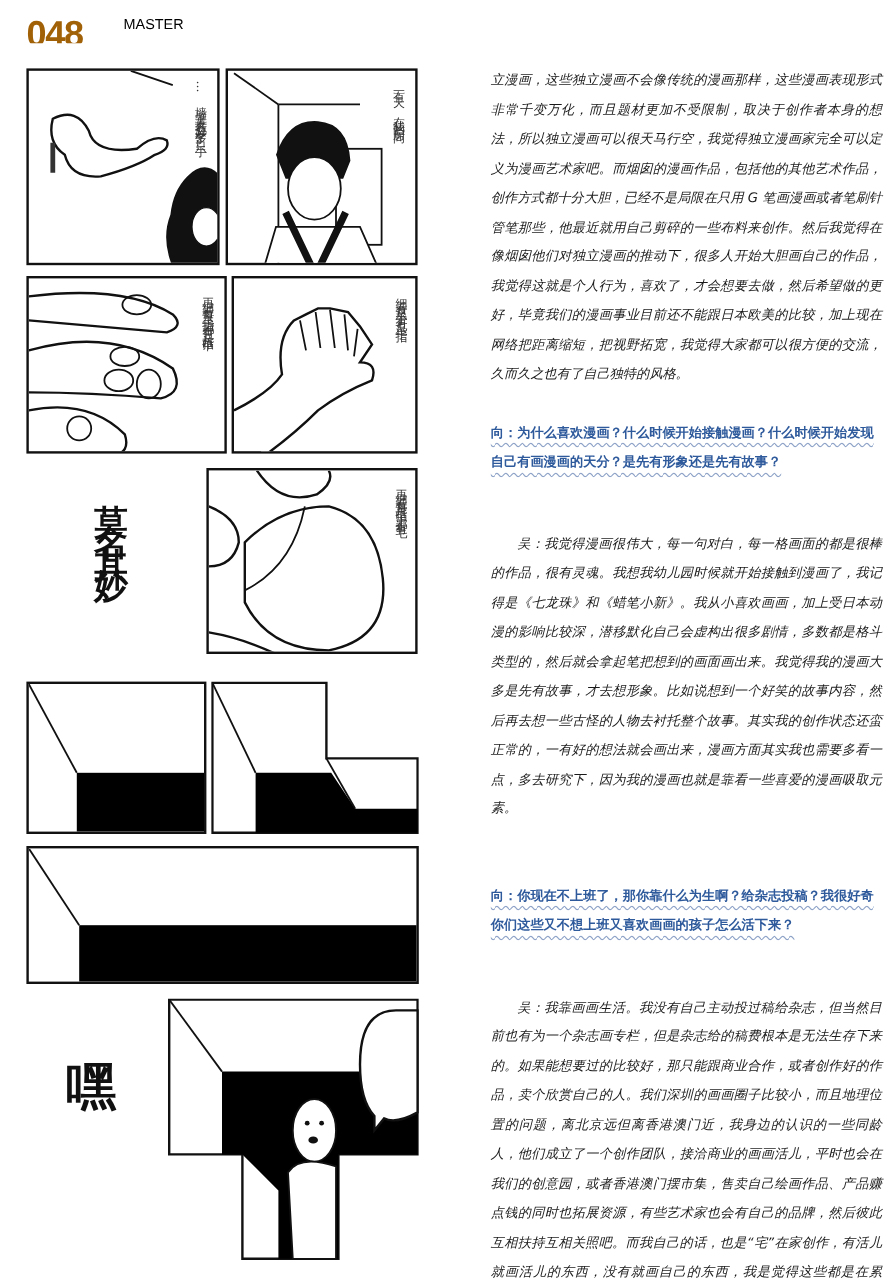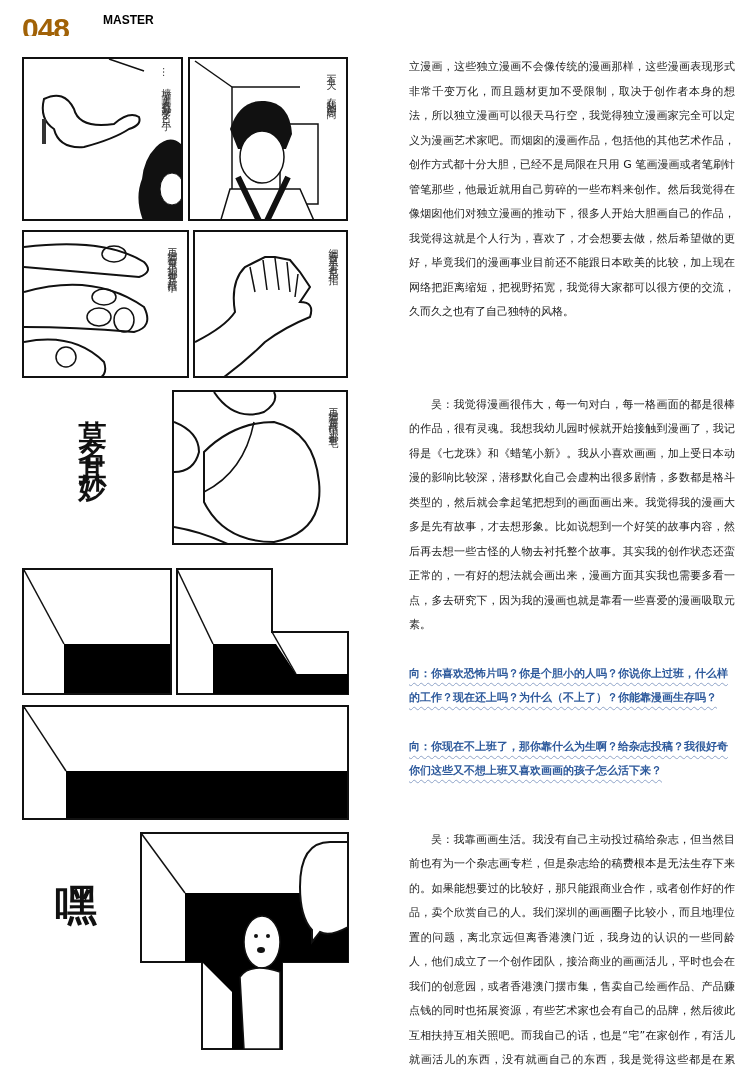--- a/index.html
+++ b/index.html
@@ -4,36 +4,36 @@
 <style>
   html, body { margin:0; padding:0; background:#ffffff; }
   body { width:743px; height:1070px; position:relative; overflow:hidden;
          font-family:"DejaVu Sans", sans-serif; color:#111; }
 
   
   .hdr { position:absolute; left:22px; top:14px; height:22px; overflow:hidden; width:220px; }
   .hdr-num { position:absolute; left:0; top:0; font-family:"Liberation Sans", sans-serif;
              font-weight:bold; font-size:30px; line-height:30px; letter-spacing:-1px; color:#a16207; }
   .hdr-t1 { position:absolute; left:45px; top:0; font-family:"Liberation Sans", sans-serif;
-            font-weight:bold; font-size:12px; line-height:12px; color:#000;padding-left:36px; }
+            font-weight:normal; font-size:12px; line-height:12px; color:#000;padding-left:36px; }
   .hdr-t2 { position:absolute; left:45px; top:22px; font-family:"Liberation Sans", sans-serif;
             font-size:12px; line-height:12px; color:#000; white-space:nowrap; }
 
   
   .panel { position:absolute; border:2px solid #111; background:#fff; box-sizing:border-box; overflow:hidden; }
   .vtext { position:absolute; writing-mode:vertical-rl; font-family:"DejaVu Serif", serif;
            font-size:10px; line-height:13px; letter-spacing:3px; color:#333; }
   .sfx { position:absolute; writing-mode:vertical-rl; font-family:"DejaVu Serif", serif;
          font-weight:bold; font-size:28px; letter-spacing:18px; color:#111; }
   .sfx2 { position:absolute; font-family:"DejaVu Sans", sans-serif; font-weight:bold;
           font-size:42px; color:#111; }
 
   
   .article { position:absolute; left:409px; top:55px; width:326px; }
-  .para { font-size:11px; line-height:24.5px; color:#1a1a1a; text-align:justify; margin:0; }
+  .para { font-size:11px; line-height:24.5px; color:#1a1a1a; text-align:justify; margin:0;font-style:italic; }
   .para.indent { text-indent:2em;margin-top:44px; }
   .q { font-size:11px; line-height:24.5px; color:#2e5a9c; font-weight:bold; margin:0;
        text-decoration:underline wavy #8fa4c8; text-decoration-thickness:1px; text-underline-offset:5px; }
   .gap { height:24px; }
 </style>
 </head>
 <body>
 
 <div class="hdr">
   <span class="hdr-num">048</span>
@@ -141,26 +141,26 @@
       <path d="M100 145 Q110 130 140 140 L140 217 L104 217 Z" fill="#fff" stroke="#111" stroke-width="1.5"></path>
     </svg>
   </div>
 </div>
 
 <div class="article">
   <p class="para">立漫画，这些独立漫画不会像传统的漫画那样，这些漫画表现形式非常千变万化，而且题材更加不受限制，取决于创作者本身的想法，所以独立漫画可以很天马行空，我觉得独立漫画家完全可以定义为漫画艺术家吧。而烟囱的漫画作品，包括他的其他艺术作品，创作方式都十分大胆，已经不是局限在只用 G 笔画漫画或者笔刷针管笔那些，他最近就用自己剪碎的一些布料来创作。然后我觉得在像烟囱他们对独立漫画的推动下，很多人开始大胆画自己的作品，我觉得这就是个人行为，喜欢了，才会想要去做，然后希望做的更好，毕竟我们的漫画事业目前还不能跟日本欧美的比较，加上现在网络把距离缩短，把视野拓宽，我觉得大家都可以很方便的交流，久而久之也有了自己独特的风格。</p>
   <div class="gap"></div>
 
   <div>
+    <p class="q">向：为什么喜欢漫画？什么时候开始接触漫画？什么时候开始发现自己有画漫画的天分？是先有形象还是先有故事？</p>
     <p class="para indent">吴：我觉得漫画很伟大，每一句对白，每一格画面的都是很棒的作品，很有灵魂。我想我幼儿园时候就开始接触到漫画了，我记得是《七龙珠》和《蜡笔小新》。我从小喜欢画画，加上受日本动漫的影响比较深，潜移默化自己会虚构出很多剧情，多数都是格斗类型的，然后就会拿起笔把想到的画面画出来。我觉得我的漫画大多是先有故事，才去想形象。比如说想到一个好笑的故事内容，然后再去想一些古怪的人物去衬托整个故事。其实我的创作状态还蛮正常的，一有好的想法就会画出来，漫画方面其实我也需要多看一点，多去研究下，因为我的漫画也就是靠看一些喜爱的漫画吸取元素。</p>
   </div>
   <div class="gap"></div>
 
   <div>
-    <p class="q">向：你喜欢恐怖片吗？你是个胆小的人吗？你说你上过班，什么样的工作？现在还上吗？为什么（不上了）？你能靠漫画生存吗？</p>
   </div>
   <div class="gap"></div>
 
   <div>
     <p class="q">向：你现在不上班了，那你靠什么为生啊？给杂志投稿？我很好奇你们这些又不想上班又喜欢画画的孩子怎么活下来？</p>
     <p class="para indent">吴：我靠画画生活。我没有自己主动投过稿给杂志，但当然目前也有为一个杂志画专栏，但是杂志给的稿费根本是无法生存下来的。如果能想要过的比较好，那只能跟商业合作，或者创作好的作品，卖个欣赏自己的人。我们深圳的画画圈子比较小，而且地理位置的问题，离北京远但离香港澳门近，我身边的认识的一些同龄人，他们成立了一个创作团队，接洽商业的画画活儿，平时也会在我们的创意园，或者香港澳门摆市集，售卖自己绘画作品、产品赚点钱的同时也拓展资源，有些艺术家也会有自己的品牌，然后彼此互相扶持互相关照吧。而我自己的话，也是“宅”在家创作，有活儿就画活儿的东西，没有就画自己的东西，我是觉得这些都是在累积，</p>
   </div>
 </div>
 
 </body></html>

